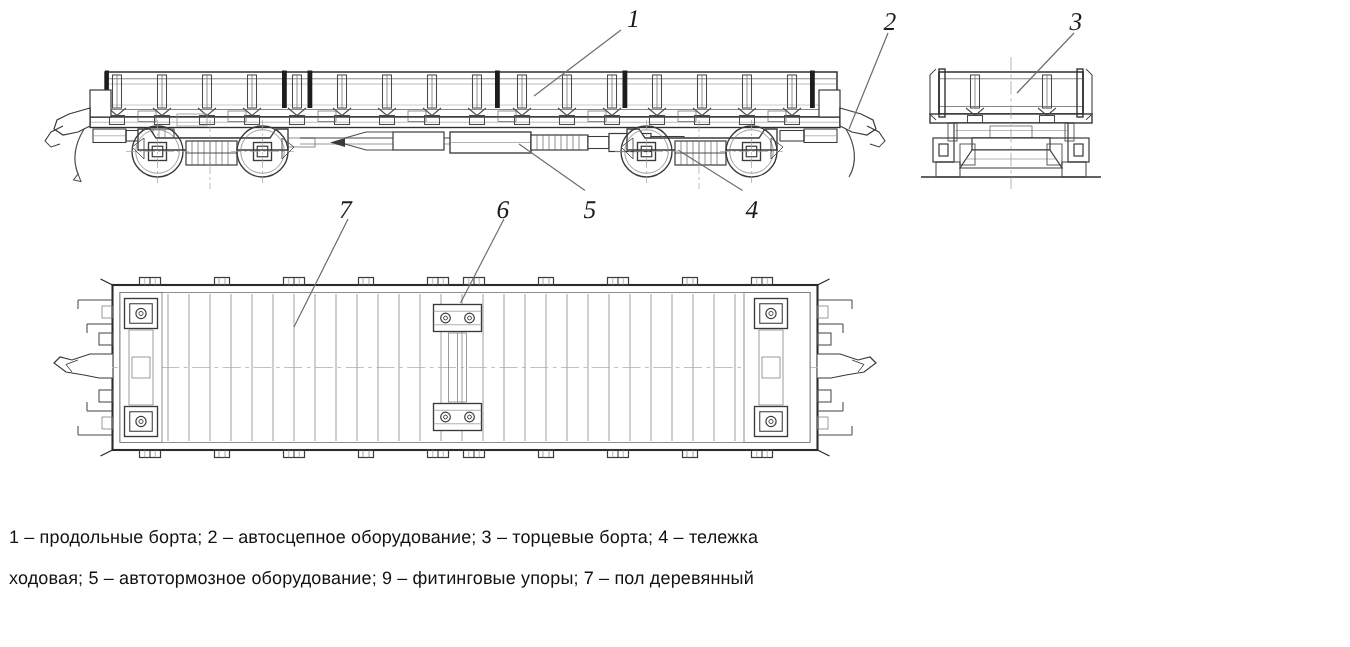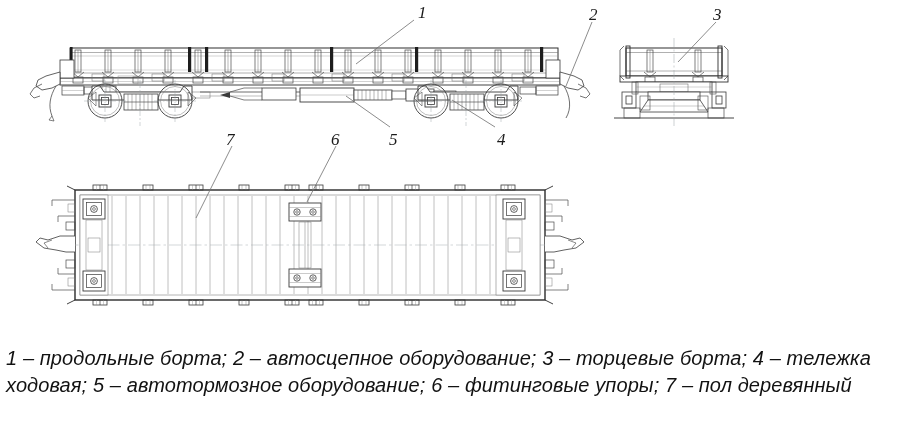--- a/index.html
+++ b/index.html
@@ -30,22 +30,21 @@
     color: #1a1a1a;
     line-height: 1;
     user-select: none;
   }
   #caption {
     position: absolute;
     left: 6px;
     top: 345px;
     width: 886px;
     font-family: "Liberation Sans", sans-serif;
-    font-style: italic;
-    font-size: 20px;
+    font-size: 12px;
     line-height: 27px;
     color: #121212;
     letter-spacing: 0.1px;
   }
   .cap-line { display: block; white-space: nowrap; }
 </style>
 </head>
 <body>
 
 <div id="page">
@@ -533,16 +532,16 @@
   <div class="callout" style="left:418px; top:4px;">1</div>
   <div class="callout" style="left:589px; top:6px;">2</div>
   <div class="callout" style="left:713px; top:6px;">3</div>
   <div class="callout" style="left:497px; top:131px;">4</div>
   <div class="callout" style="left:389px; top:131px;">5</div>
   <div class="callout" style="left:331px; top:131px;">6</div>
   <div class="callout" style="left:226px; top:131px;">7</div>
 
   <div id="caption">
     <span class="cap-line">1 – продольные борта; 2 – автосцепное оборудование; 3 – торцевые борта; 4 – тележка</span>
-    <span class="cap-line">ходовая; 5 – автотормозное оборудование; 6 – фитинговые упоры; 7 – пол деревянный</span>
+    <span class="cap-line">ходовая; 5 – автотормозное оборудование; 9 – фитинговые упоры; 7 – пол деревянный</span>
   </div>
 
 </div>
 
 </body></html>

